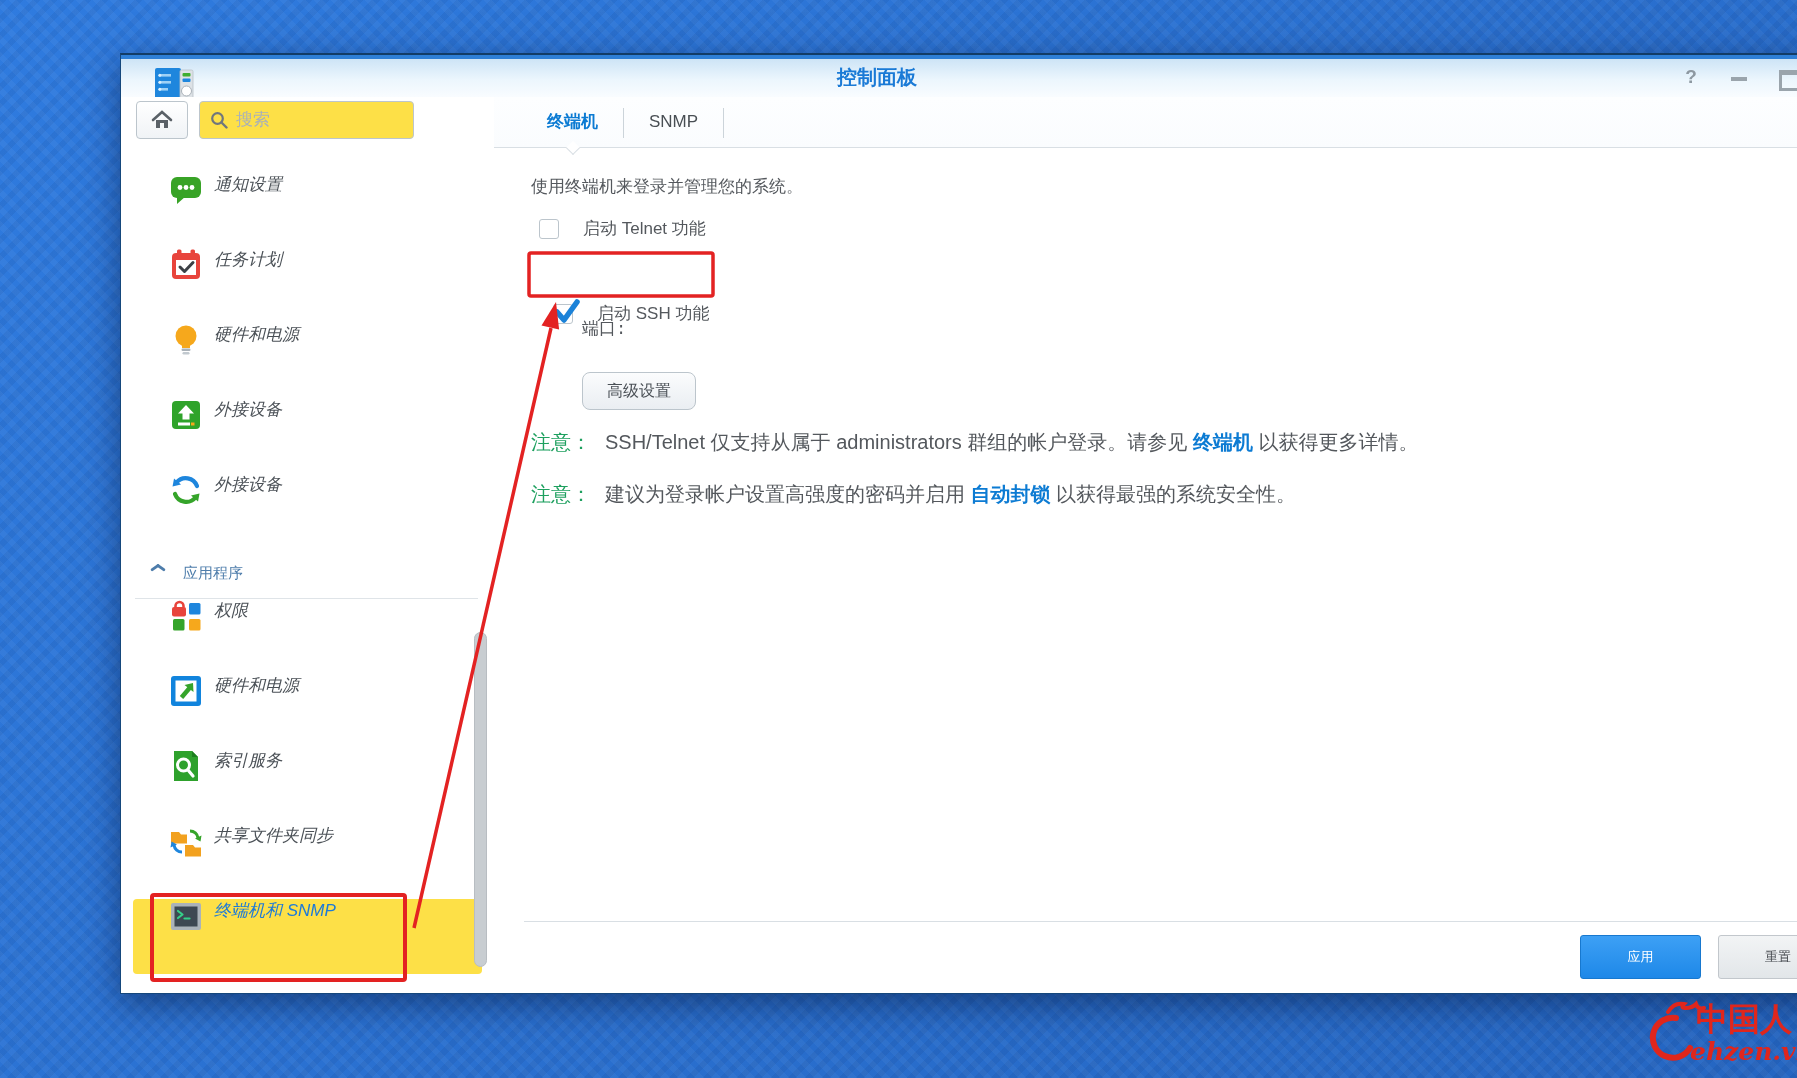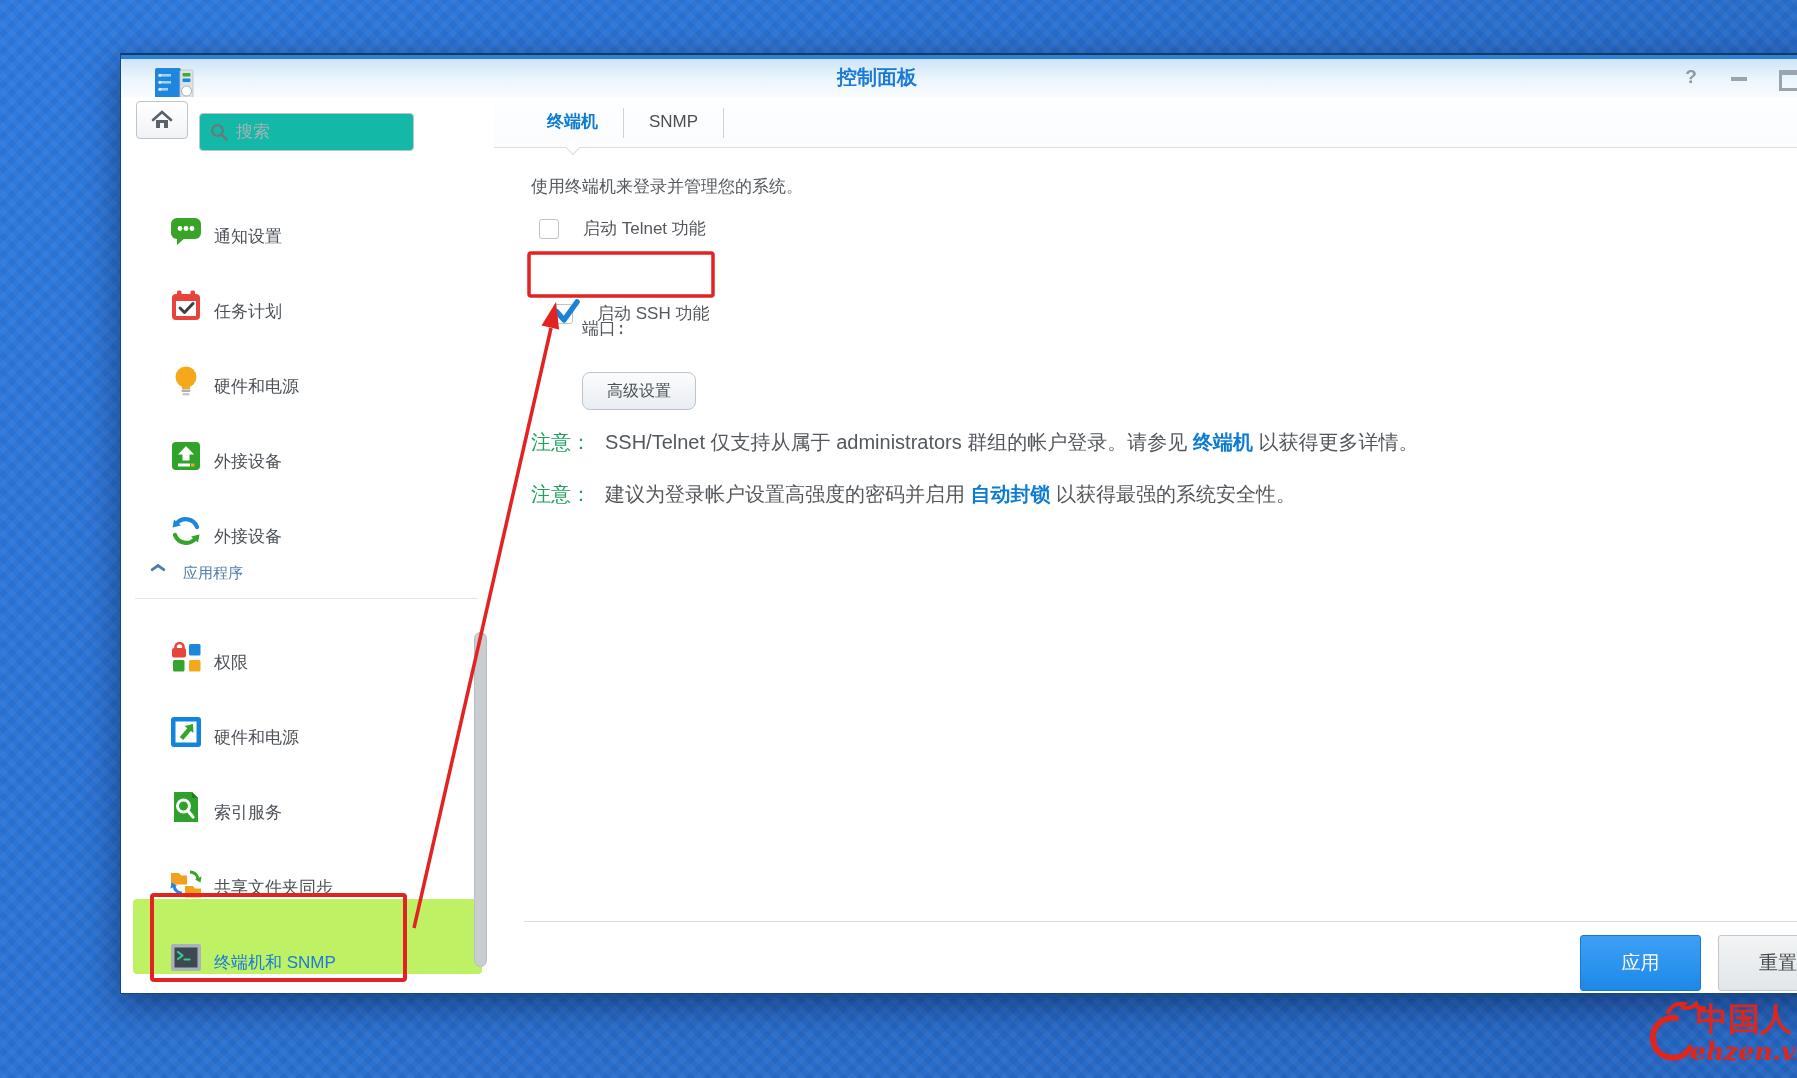--- a/index.html
+++ b/index.html
@@ -38,36 +38,36 @@
   .sidebar { position:absolute; left:0; top:42px; bottom:0; width:373px; background:#fff; }
   .side-toolbar { position:absolute; left:0; top:4px; height:38px; width:100%; }
   .home-btn {
     position:absolute; left:15px; top:0; width:52px; height:38px;
     border:1px solid #bcc5cc; border-radius:4px;
     background:linear-gradient(180deg,#ffffff,#f0f3f6);
     display:flex; align-items:center; justify-content:center; cursor:pointer;
   }
   .search-box {
     position:absolute; left:78px; top:0; width:215px; height:38px;
-    border:1px solid #bcc5cc; border-radius:4px; background:#14b8a6;
-    display:flex; align-items:center; padding-left:10px;margin-top:12px;
+    border:1px solid #bcc5cc; border-radius:4px; background:#fde047;
+    display:flex; align-items:center; padding-left:10px;
   }
   .search-box input {
     border:none; outline:none; width:150px; font-size:17px; color:#4b5157; margin-left:8px;
     font-family:"Liberation Sans","DejaVu Sans",sans-serif; background:transparent;
   }
   .search-box input::placeholder { color:#a9b1b8; }
   .side-list { position:absolute; left:0; top:76px; width:100%; }
   .item {
     height:75px; margin:0 12px; padding-left:36px; border-radius:4px;
-    display:flex; align-items:flex-end; cursor:pointer;
+    display:flex; align-items:flex-start; cursor:pointer;font-style:italic;
   }
   .item .ic { width:34px; height:34px; flex:0 0 34px; }
   .item .lbl { margin-left:11px; font-size:17px; color:#4b5157; white-space:nowrap; }
-  .item.selected { background:#bef264; }
+  .item.selected { background:#fde047; }
   .item.selected .lbl { color:#1d7ad8; }
   .side-section { height:50px; display:flex; align-items:center; padding-left:30px; }
   .chev { width:14px; height:8px; position:relative; margin-right:18px; }
   .chev:before, .chev:after { content:""; position:absolute; top:0; width:10px; height:3px; background:#4e7dab; border-radius:2px; }
   .chev:before { left:0; transform:rotate(-35deg); transform-origin:left center; }
   .chev:after { right:0; transform:rotate(35deg); transform-origin:right center; }
   .section-lbl { font-size:15px; font-weight:normal; color:#4e7dab; }
   .side-divider { height:1px; background:#dfe4e8; margin:0 16px 0 14px; }
   .scroll-thumb {
     position:absolute; left:353px; top:535px; width:13px; height:335px;
@@ -107,21 +107,21 @@
     background:linear-gradient(180deg,#fbfcfd,#eaeef2);
     font-size:16px; color:#4b5157; cursor:pointer;
     font-family:"Liberation Sans","DejaVu Sans",sans-serif;
   }
   .note { position:absolute; left:37px; font-size:20px; color:#54585d; white-space:nowrap; }
   .note.n1 { top:332px; }
   .note.n2 { top:384px; }
   .note-label { color:#1ea05f; margin-right:14px; }
   .note-link { color:#0c7bd3; font-weight:bold; cursor:pointer; text-decoration:none; }
   .footer-line { position:absolute; left:30px; right:0; top:824px; height:1px; background:#d9dfe4; }
-  .btn { position:absolute; top:838px; height:56px; border-radius:3px; font-size:19px; cursor:pointer;
+  .btn { position:absolute; top:838px; height:44px; border-radius:3px; font-size:13px; cursor:pointer;
     font-family:"Liberation Sans","DejaVu Sans",sans-serif; }
   .btn-apply {
     left:1086px; width:121px; color:#fff; border:1px solid #1778cf;
     background:linear-gradient(180deg,#3da0f5,#1e88e8);
   }
   .btn-reset {
     left:1224px; width:120px; color:#45494e; border:1px solid #c2c7cc;
     background:linear-gradient(180deg,#f2f4f5,#e2e6e9);
   }
   

